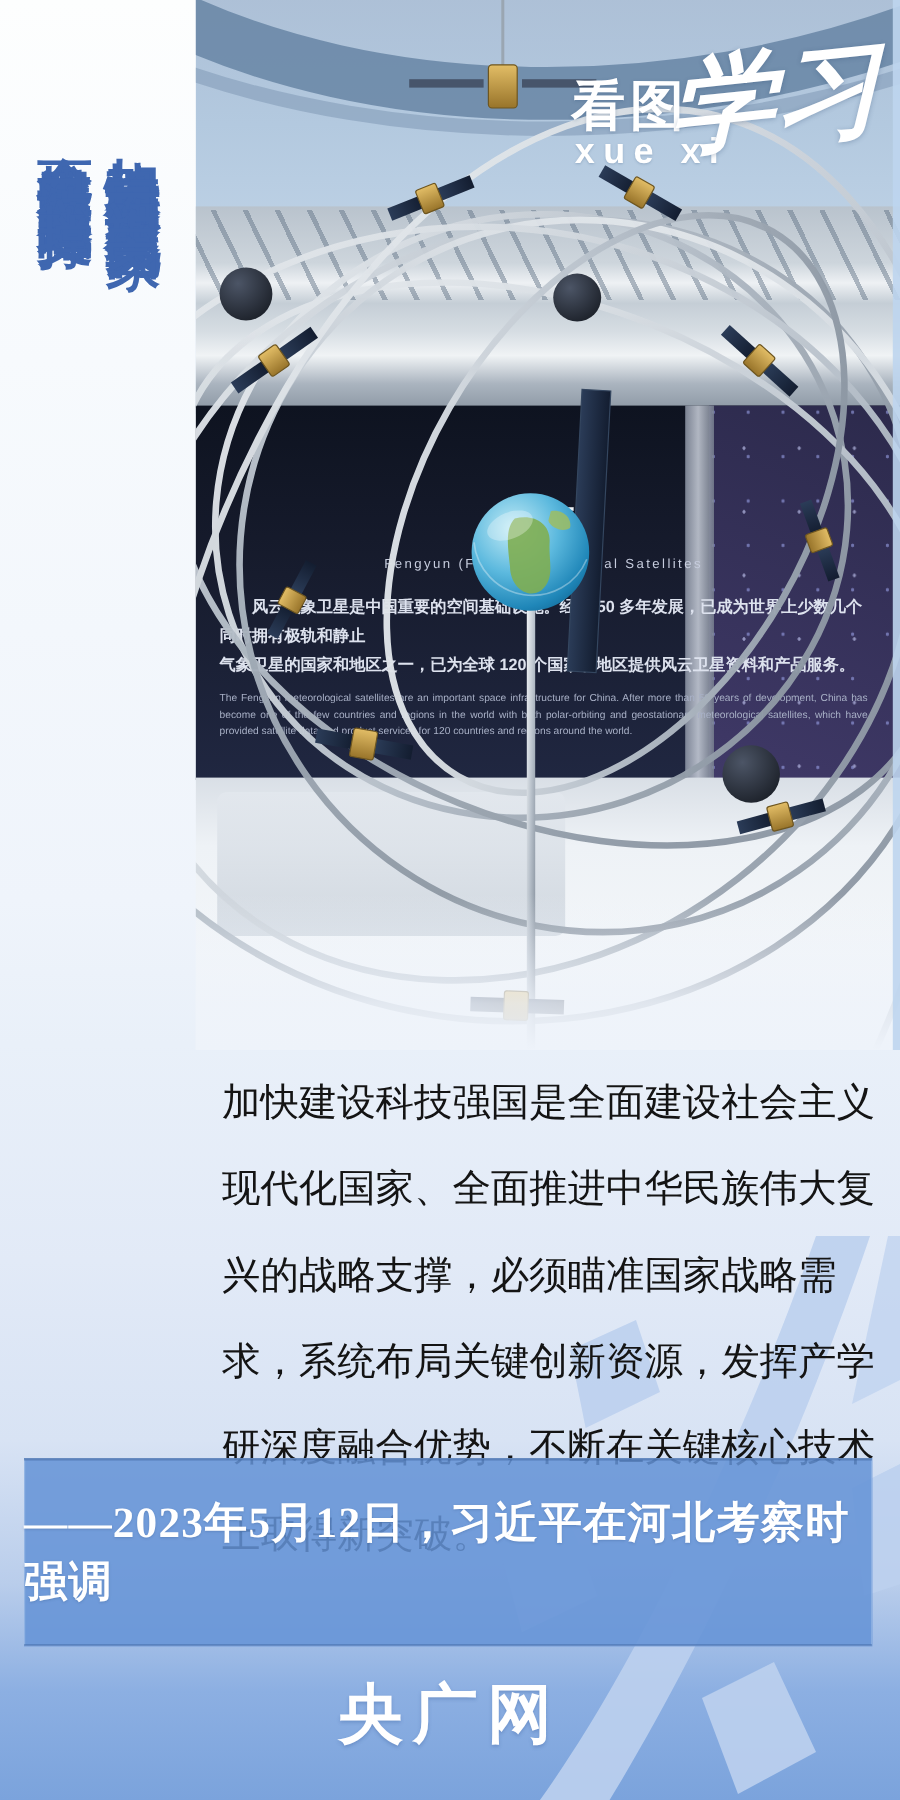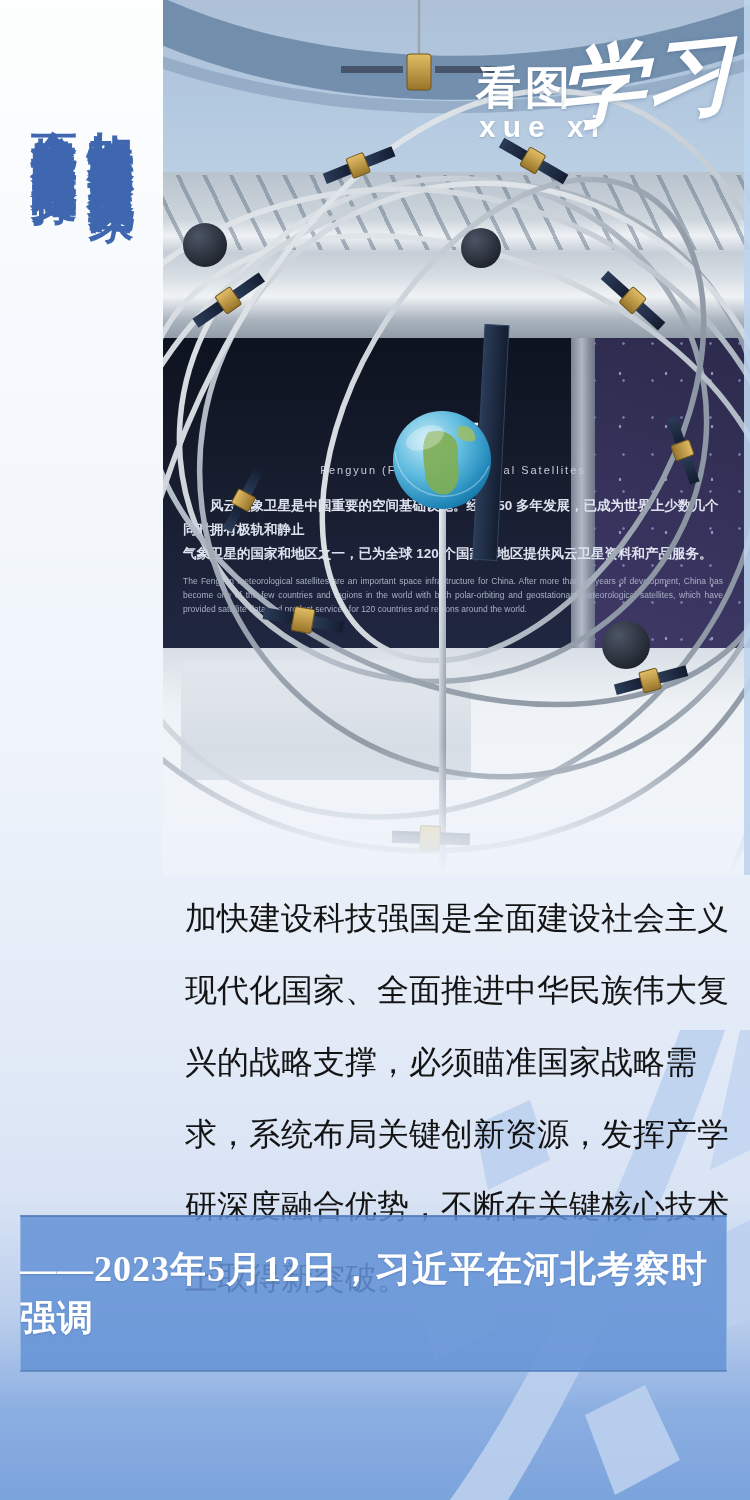--- a/index.html
+++ b/index.html
@@ -235,14 +235,15 @@
 现代化国家、全面推进中华民族伟大复
 兴的战略支撑，必须瞄准国家战略需
 求，系统布局关键创新资源，发挥产学
 研深度融合优势，不断在关键核心技术
 上取得新突破。</div>
 
   <div class="quote-band">
     <div class="quote-text">——2023年5月12日，习近平在河北考察时强调</div>
   </div>
 
+  <div class="footer-logo">央广网</div>
 
 </div>
 
 </body></html>

